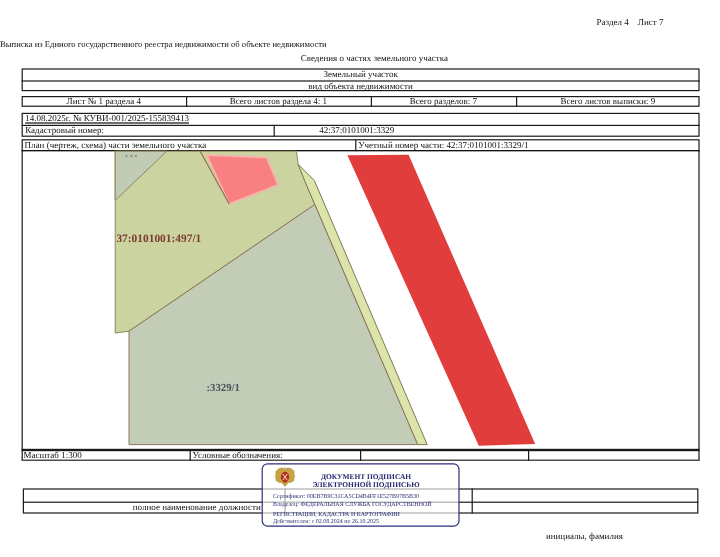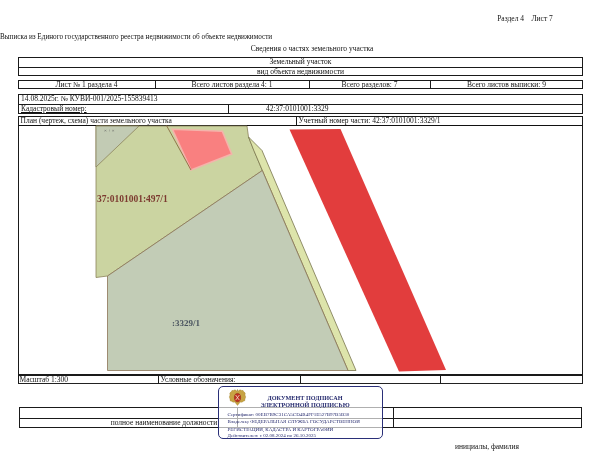--- a/index.html
+++ b/index.html
@@ -38,23 +38,23 @@
 <div class="cell" style="left:155px;top:80px;width:154px;height:9px;">Всего листов раздела 4: 1</div>
 
 <div class="cell" style="left:309px;top:80px;width:121px;height:9px;">Всего разделов: 7</div>
 
 <div class="cell" style="left:430px;top:80px;width:153px;height:9px;">Всего листов выписки: 9</div>
 
 <div class="box" style="left:18px;top:94px;width:565px;height:19.5px;"></div>
 <div class="hline" style="left:18px;top:103.8px;width:565px;"></div>
 <div class="vline" style="left:227.5px;top:104px;height:9.5px;"></div>
 
-<div class="cellL" style="left:21px;top:94px;width:400px;height:10px;">14.08.2025г. № КУВИ-001/2025-155839413</div>
+<div class="cellL" style="left:21px;top:94px;width:400px;height:10px;text-decoration:underline;">14.08.2025г. № КУВИ-001/2025-155839413</div>
 
-<div class="cellL" style="left:21px;top:104px;width:200px;height:9.5px;text-decoration:underline;">Кадастровый номер:</div>
+<div class="cellL" style="left:21px;top:104px;width:200px;height:9.5px;">Кадастровый номер:</div>
 
 <div class="cellL" style="left:230px;top:104px;width:200px;height:9.5px;padding-left:36px;">42:37:0101001:3329</div>
 
 <div class="box" style="left:18px;top:116px;width:565px;height:9.5px;"></div>
 <div class="vline" style="left:296px;top:116px;height:9.5px;"></div>
 
 <div class="cellL" style="left:20.5px;top:116px;width:270px;height:9.5px;">План (чертеж, схема) части земельного участка</div>
 
 <div class="cellL" style="left:298.5px;top:116px;width:280px;height:9.5px;">Учетный номер части: 42:37:0101001:3329/1</div>
 

